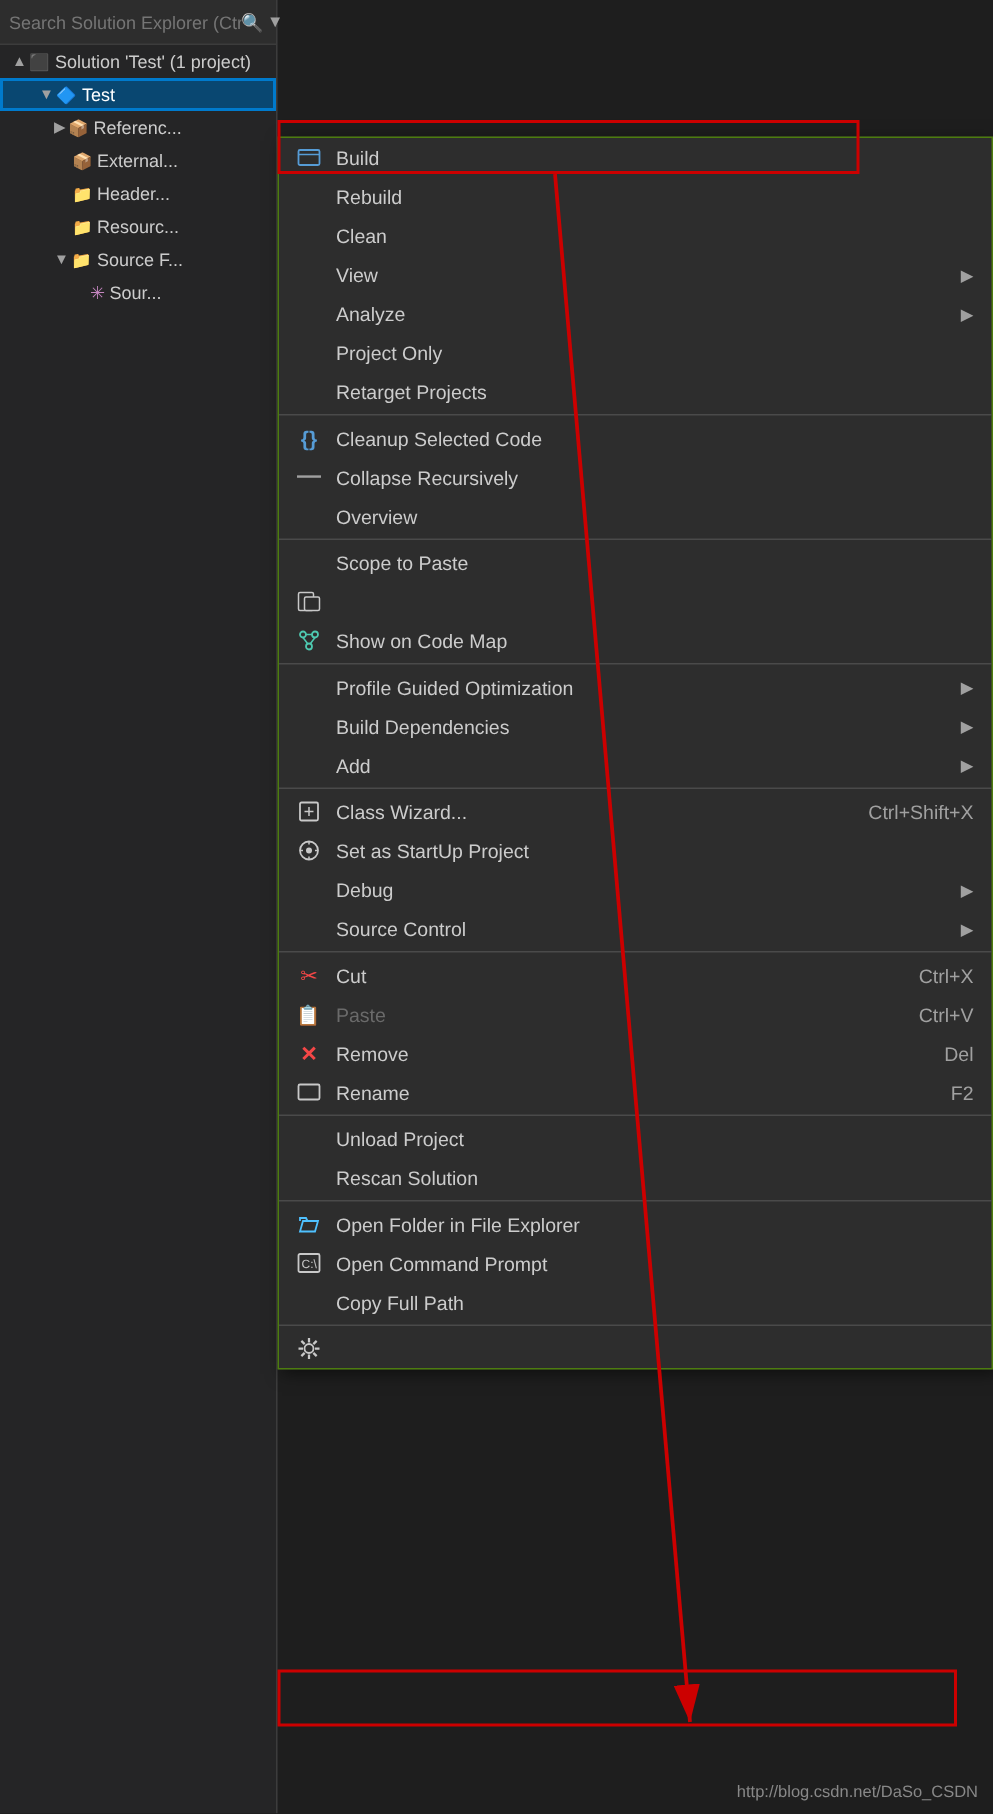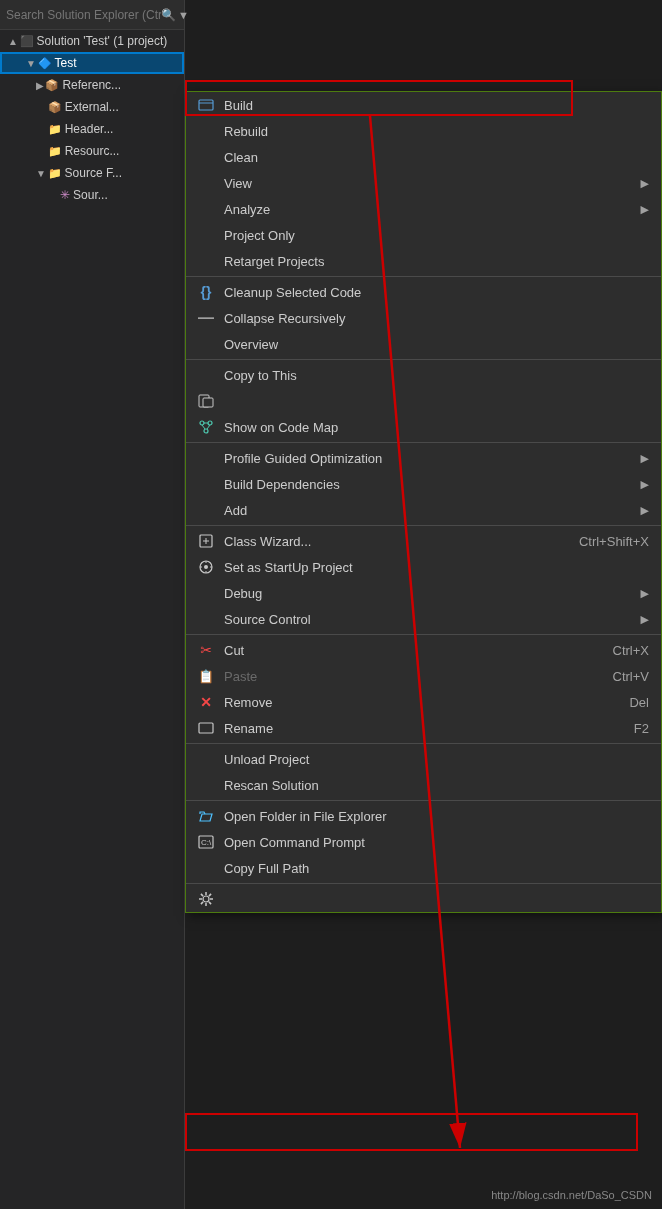--- a/index.html
+++ b/index.html
@@ -313,21 +313,21 @@
 
   <div class="menu-item">
     <span class="icon-area"></span>
     <span class="label">Overview</span>
   </div>
 
   <div class="menu-separator"></div>
 
   <div class="menu-item">
     <span class="icon-area"></span>
-    <span class="label">Copy to This</span>
+    <span class="label">Scope to Paste</span>
   </div>
 
   <div class="menu-item">
     <span class="icon-area">
       <svg width="16" height="16" viewBox="0 0 16 16">
           <rect x="1" y="2" width="10" height="12" rx="1" fill="none" stroke="#c8c8c8" stroke-width="1"></rect>
           <rect x="5" y="5" width="10" height="9" rx="1" fill="#2d2d2d" stroke="#c8c8c8" stroke-width="1"></rect>
         </svg>
     </span>
   </div>

